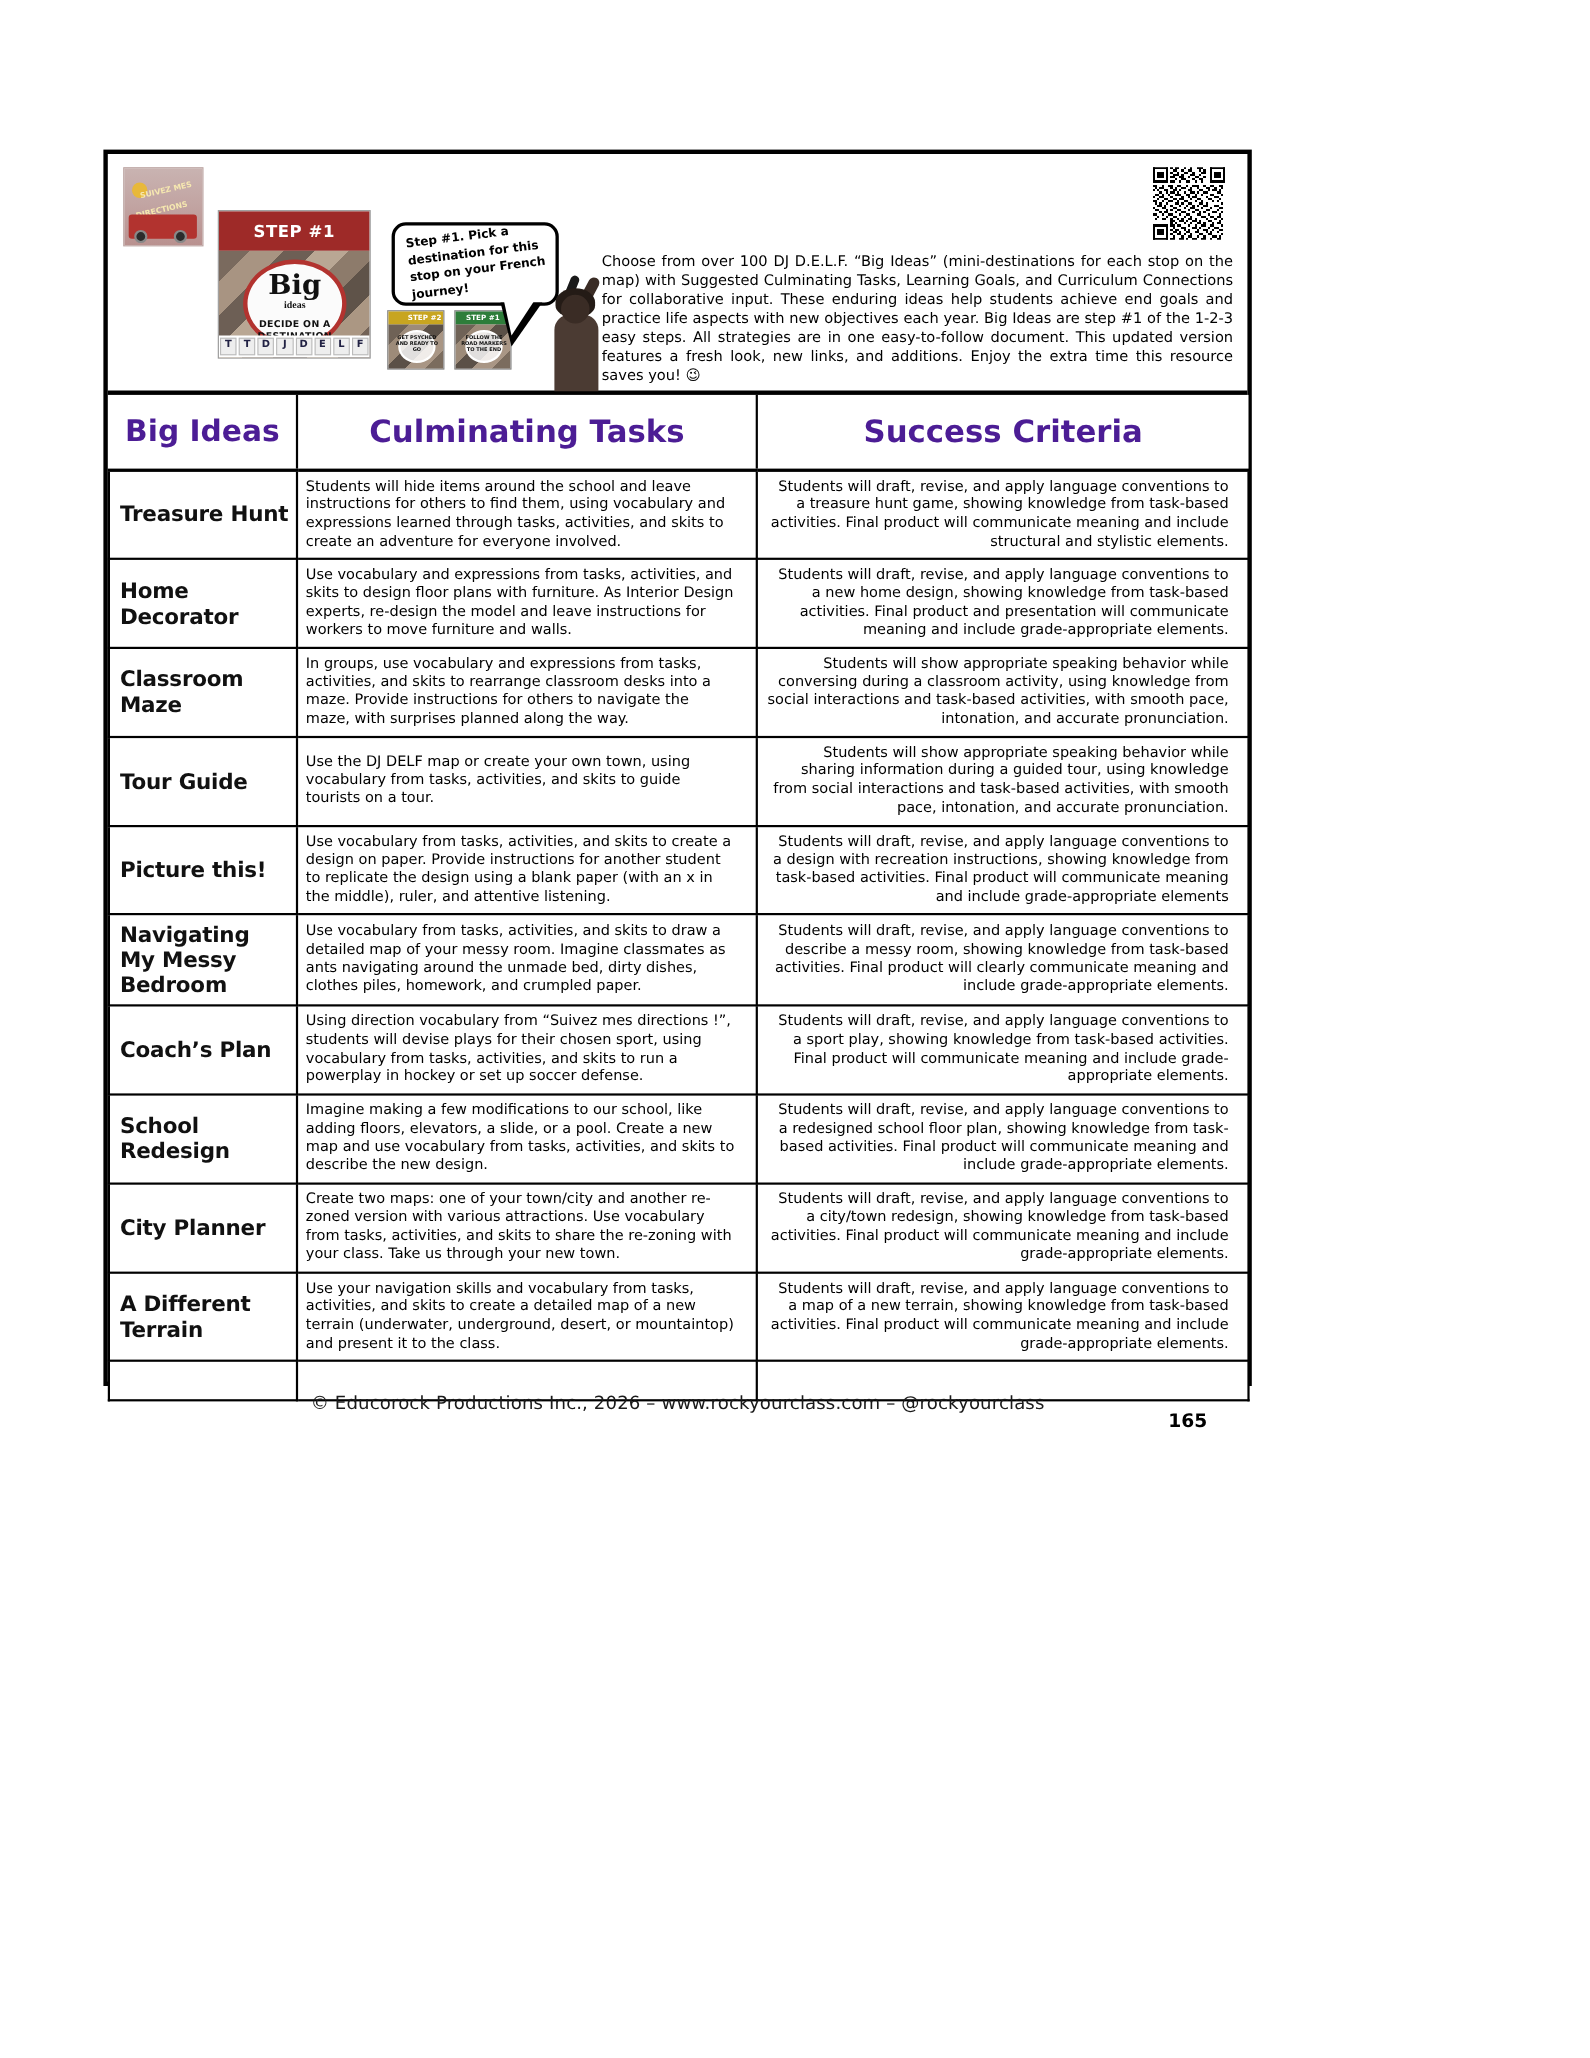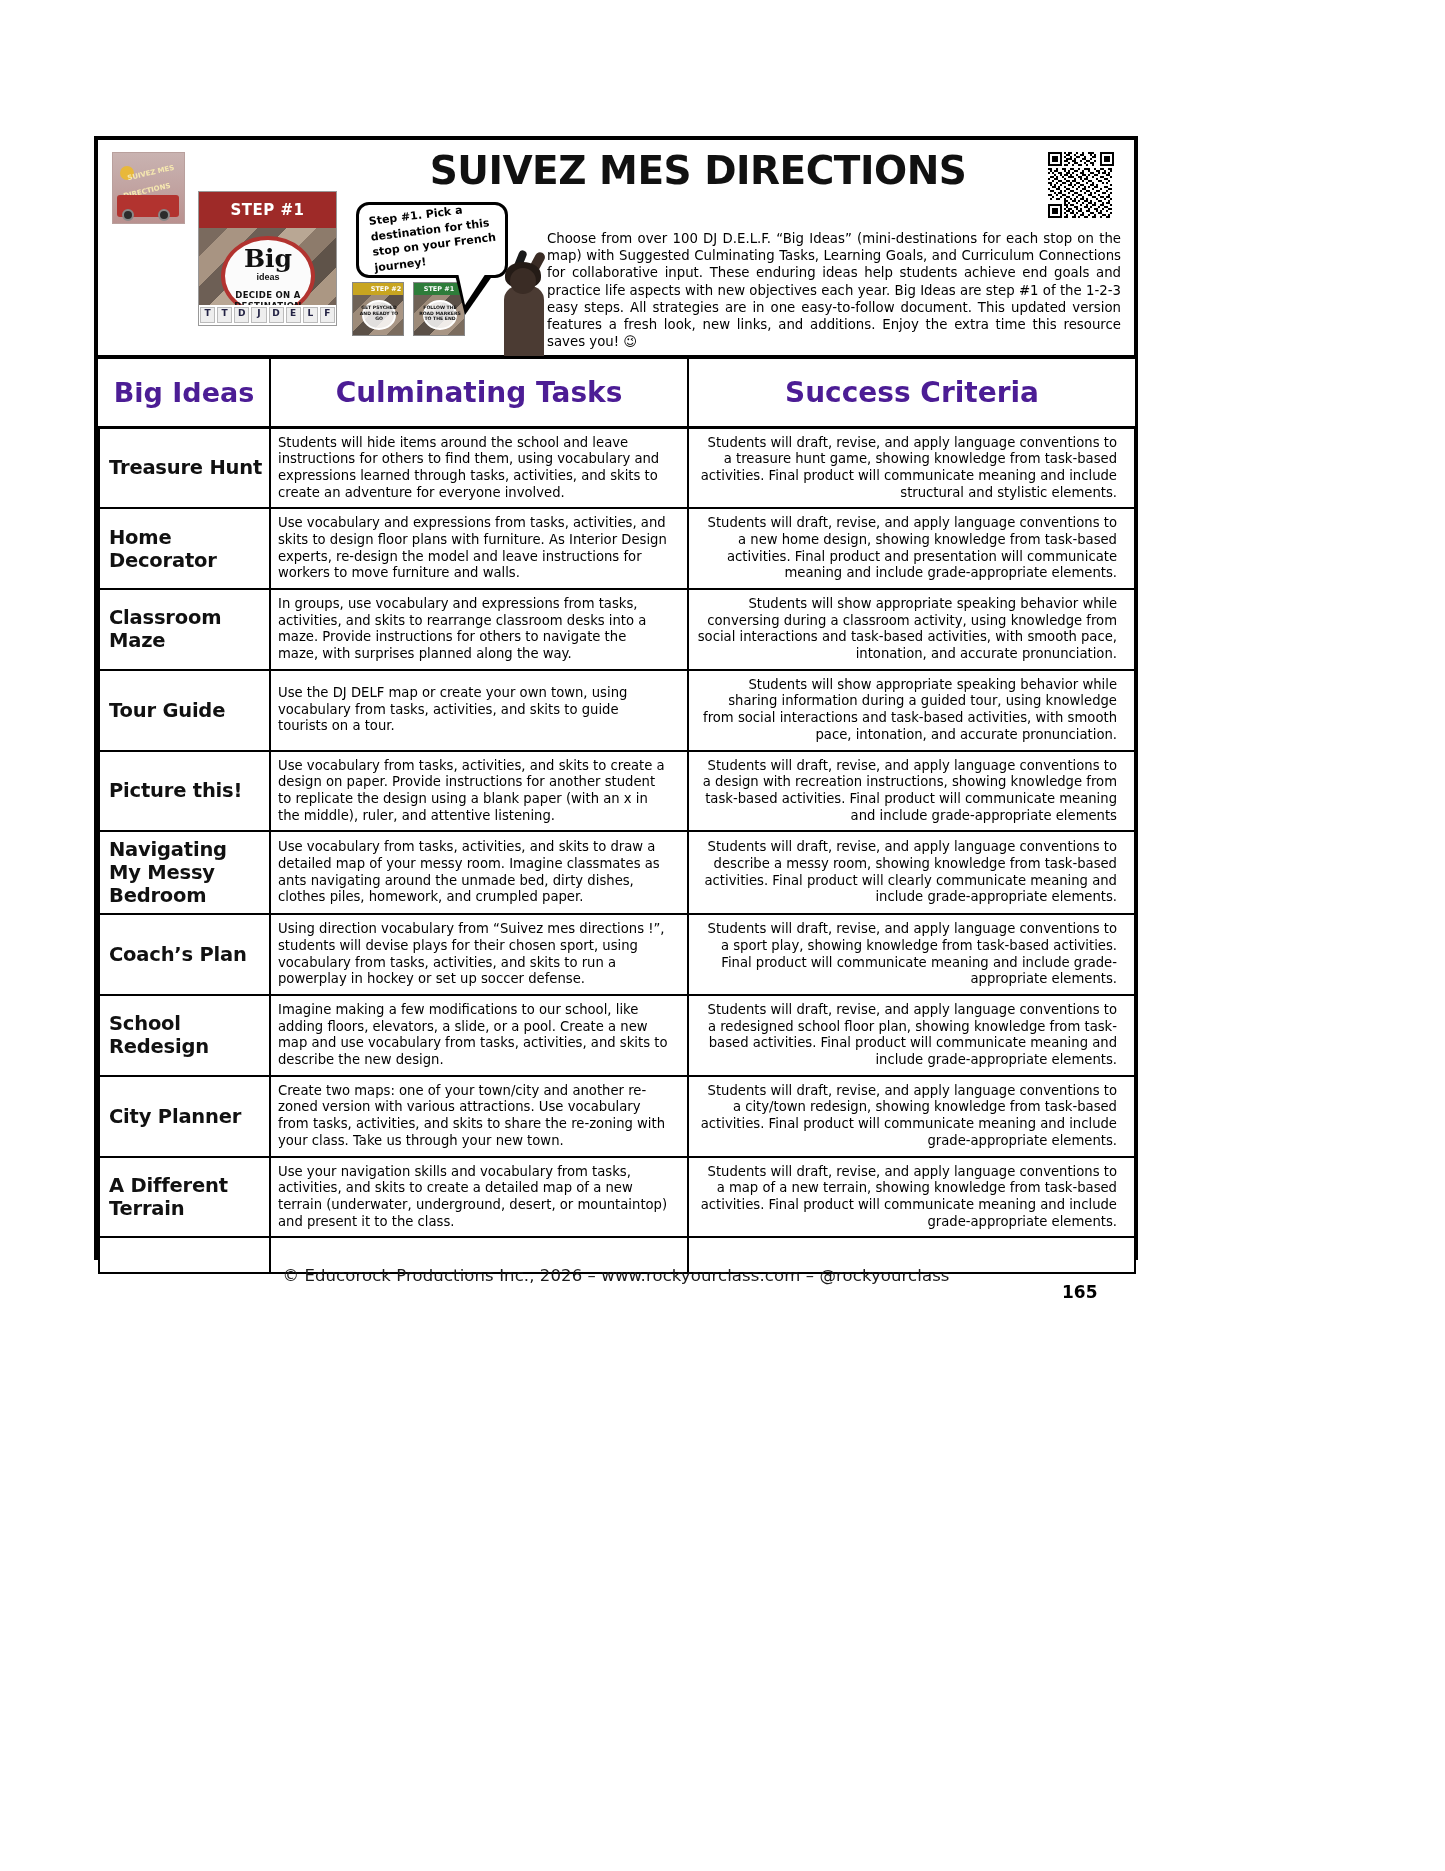--- a/index.html
+++ b/index.html
@@ -90,21 +90,21 @@
     position: absolute; left: 22px; top: 44px; width: 94px; height: 80px;
     border: 4px solid #b2332f; border-radius: 50%; background: #fbfbfb;
   }
   #poster-big .big {
     position: absolute; left: 34px; top: 54px; width: 70px; text-align: center;
     font-family: "DejaVu Serif", serif; font-weight: bold; font-size: 25px; color: #111;
     line-height: 1;
   }
   #poster-big .ideas {
     position: absolute; left: 34px; top: 80px; width: 70px; text-align: center;
-    font-family: Liberation Sans, sans-serif; font-weight: bold; font-size: 9px; color: #111;
+    font-family: Liberation Serif, serif; font-weight: bold; font-size: 9px; color: #111;
   }
   #poster-big .cap {
     position: absolute; left: 14px; top: 98px; width: 110px; text-align: center;
     font-family: "DejaVu Sans", sans-serif; font-weight: bold; font-size: 8.5px;
     color: #111; line-height: 1.25; letter-spacing: .3px;
   }
   #poster-big .strip {
     position: absolute; left: 0; bottom: 0; width: 100%; height: 20px;
     background: #ffffff; display: flex;
   }
@@ -311,21 +311,20 @@
       </div>
 
       <div id="dj-figure">
         <div class="arm"></div>
         <div class="mic"></div>
         <div class="body"></div>
         <div class="hair"></div>
         <div class="head"></div>
       </div>
 
-      <div id="doc-title">SUIVEZ MES DIRECTIONS</div>
 
       <div id="qr-code">
         <svg width="66" height="66" viewBox="0 0 33 33" shape-rendering="crispEdges" aria-hidden="true">
           <rect width="33" height="33" fill="#ffffff"></rect>
           <g fill="#000000">
             <rect x="0" y="0" width="7" height="1"></rect>
               <rect x="0" y="6" width="7" height="1"></rect>
             <rect x="0" y="0" width="1" height="7"></rect>
               <rect x="6" y="0" width="1" height="7"></rect>
             <rect x="2" y="2" width="3" height="3"></rect>

